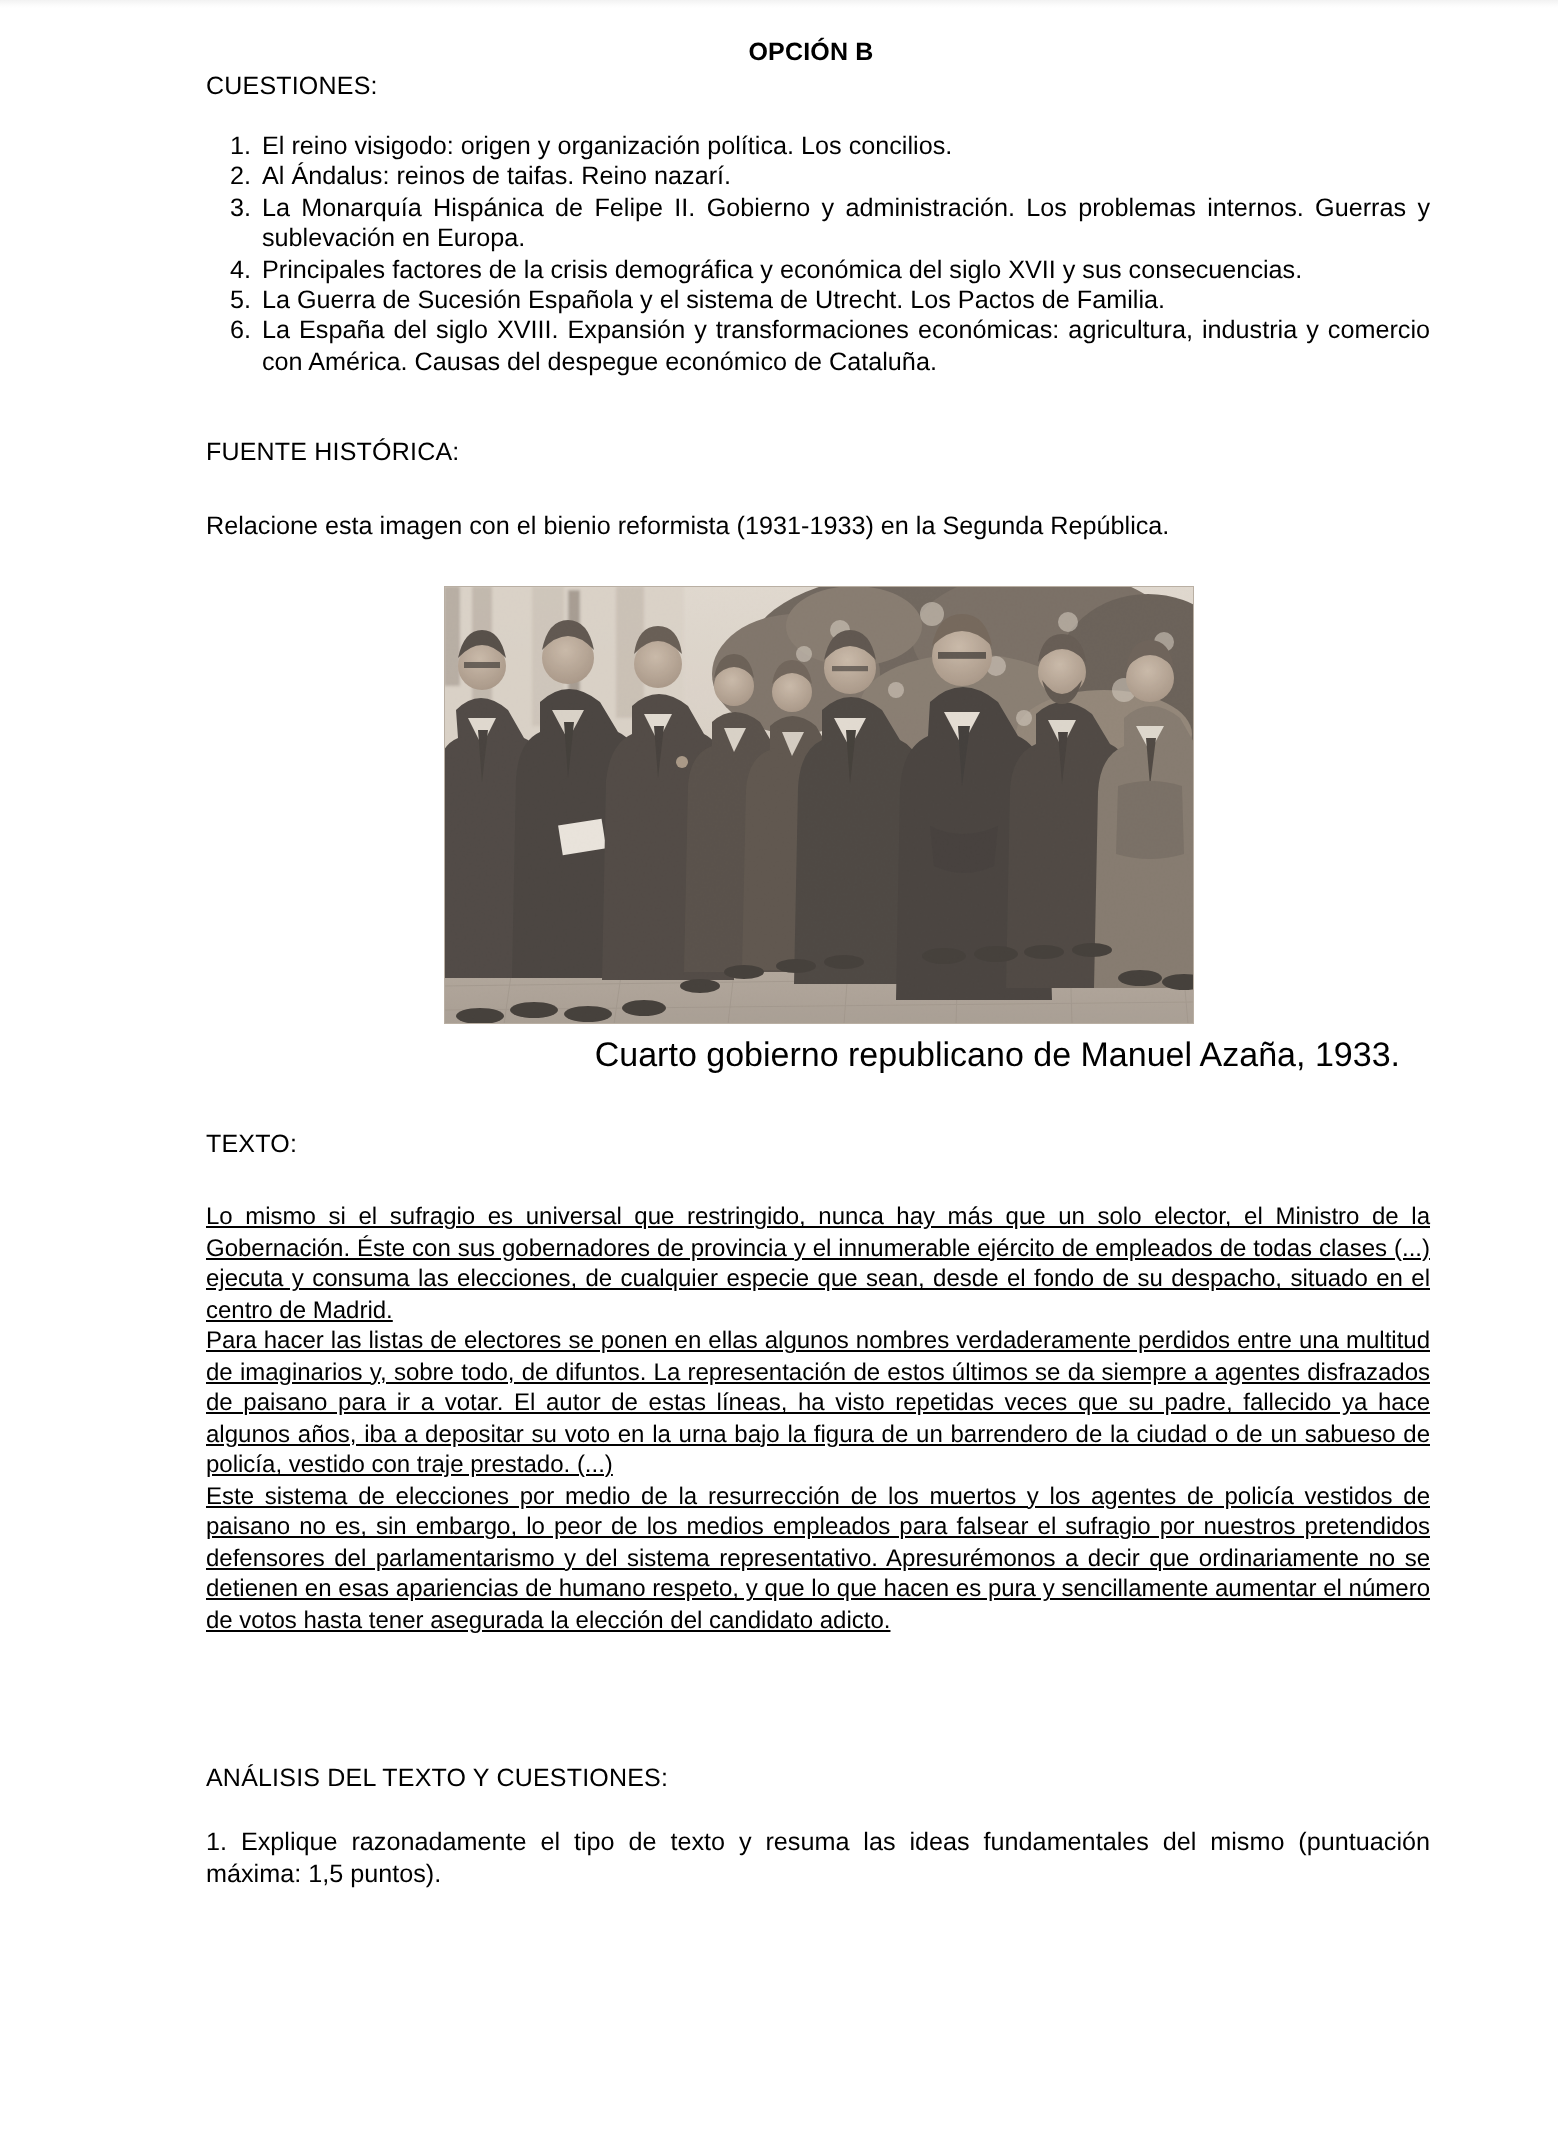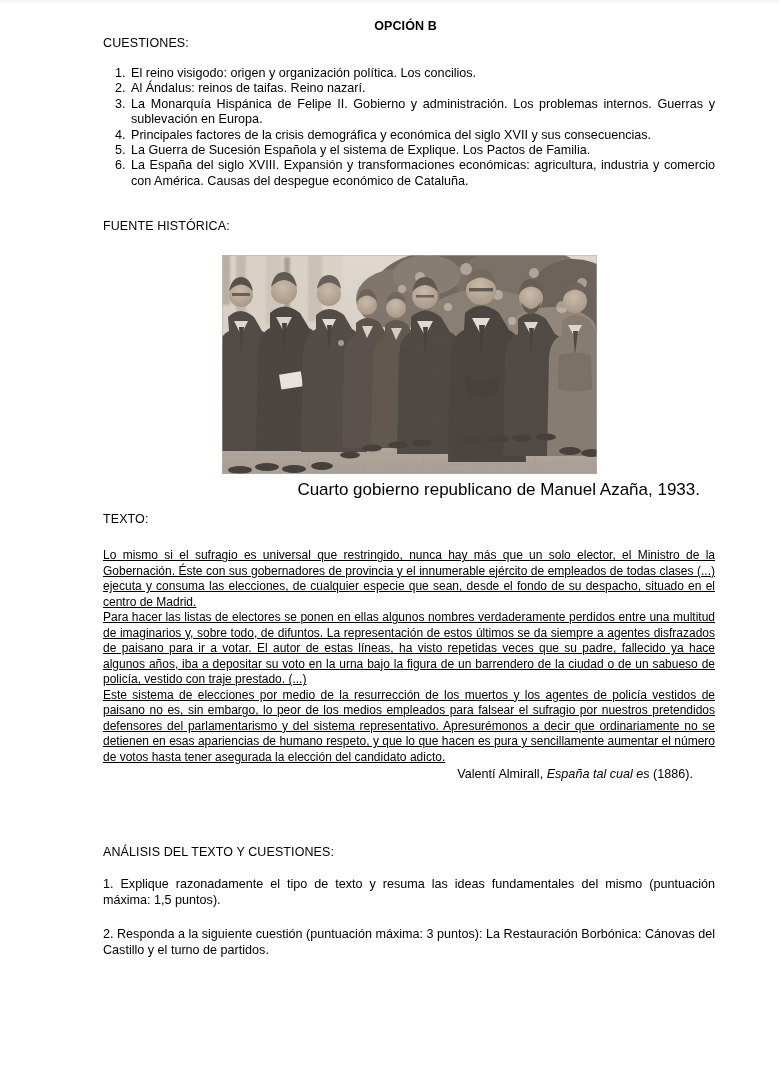--- a/index.html
+++ b/index.html
@@ -95,21 +95,21 @@
   }
   .photo-frame svg { display: block; }
 
   .photo-caption {
     font-size: 17px;
     text-align: right;
     margin-top: 6px;
     padding-right: 15px;
   }
 
-  .texto-head { margin-top: 12px; }
+  .texto-head { margin-top: 27px; }
 
   p.body-text {
     font-size: 12px;
     line-height: 15.5px;
     text-align: justify;
     margin: 0;
     text-justify: inter-word;
     text-decoration: underline;
   }
   p.body-para-first { margin-top: 22px; }
@@ -142,27 +142,28 @@
 
   <div class="content">
 
     <div class="section-head">CUESTIONES:</div>
 
     <ol class="questions">
       <li>El reino visigodo: origen y organización política. Los concilios.</li>
       <li>Al Ándalus: reinos de taifas. Reino nazarí.</li>
       <li>La Monarquía Hispánica de Felipe II. Gobierno y administración. Los problemas internos. Guerras y    sublevación en Europa.</li>
       <li>Principales factores de la crisis demográfica y económica del siglo XVII y sus consecuencias.</li>
-      <li>La Guerra de Sucesión Española y el sistema de Explique. Los Pactos de Familia.</li>
+      <li>La Guerra de Sucesión Española y el sistema de Utrecht. Los Pactos de Familia.</li>
       <li>La España del siglo XVIII. Expansión y transformaciones económicas: agricultura, industria y comercio con América. Causas del despegue económico de Cataluña.</li>
     </ol>
 
     <div class="gap-30"></div>
     <div class="section-head">FUENTE HISTÓRICA:</div>
 
+    <div class="intro-line">Relacione esta imagen con el bienio reformista (1931-1933) en la Segunda República.</div>
 
     <div class="photo-wrap">
       <div class="photo-frame">
         <svg width="375" height="219" viewBox="0 0 375 219" role="img">
           <defs>
             <linearGradient id="skyG" x1="0" y1="0" x2="0" y2="1">
               <stop offset="0%" stop-color="#e7e0d6"></stop>
               <stop offset="100%" stop-color="#cdc3b6"></stop>
             </linearGradient>
             <linearGradient id="groundG" x1="0" y1="0" x2="0" y2="1">
@@ -355,25 +356,19 @@
     </div>
 
     <div class="photo-caption">Cuarto gobierno republicano de Manuel Azaña, 1933.</div>
 
     <div class="section-head texto-head">TEXTO:</div>
 
     <p class="body-text body-para-first">Lo mismo si el sufragio es universal que restringido, nunca hay más que un solo elector, el Ministro de la Gobernación. Éste con sus gobernadores de provincia y el innumerable ejército de empleados de todas clases (...) ejecuta y consuma las elecciones, de cualquier especie que sean, desde el fondo de su despacho, situado en el centro de Madrid.</p>
     <p class="body-text">Para hacer las listas de electores se ponen en ellas algunos nombres verdaderamente perdidos entre una multitud de imaginarios y, sobre todo, de difuntos. La representación de estos últimos se da siempre a agentes disfrazados de paisano para ir a votar. El autor de estas líneas, ha visto repetidas veces que su padre, fallecido ya hace algunos años, iba a depositar su voto en la urna bajo la figura de un barrendero de la ciudad o de un sabueso de policía, vestido con traje prestado. (...)</p>
     <p class="body-text">Este sistema de elecciones por medio de la resurrección de los muertos y los agentes de policía vestidos de paisano no es, sin embargo, lo peor de los medios empleados para falsear el sufragio por nuestros pretendidos defensores del parlamentarismo y del sistema representativo. Apresurémonos a decir que ordinariamente no se detienen en esas apariencias de humano respeto, y que lo que hacen es pura y sencillamente aumentar el número de votos hasta tener asegurada la elección del candidato adicto.</p>
 
-    <div class="attribution">
-      <span>Valentí Almirall,</span>
-      <i>España tal cual es</i>
-      <span>(1886).</span>
-    </div>
 
     <div class="section-head analisis-head">ANÁLISIS DEL TEXTO Y CUESTIONES:</div>
 
     <p class="numbered-q">1. Explique razonadamente el tipo de texto y resuma las ideas fundamentales del mismo (puntuación máxima: 1,5 puntos).</p>
-    <p class="numbered-q">2. Responda a la siguiente cuestión (puntuación máxima: 3 puntos): La Restauración Borbónica: Cánovas del Castillo y el turno de partidos.</p>
 
   </div>
 </div>
 
 </body></html>

